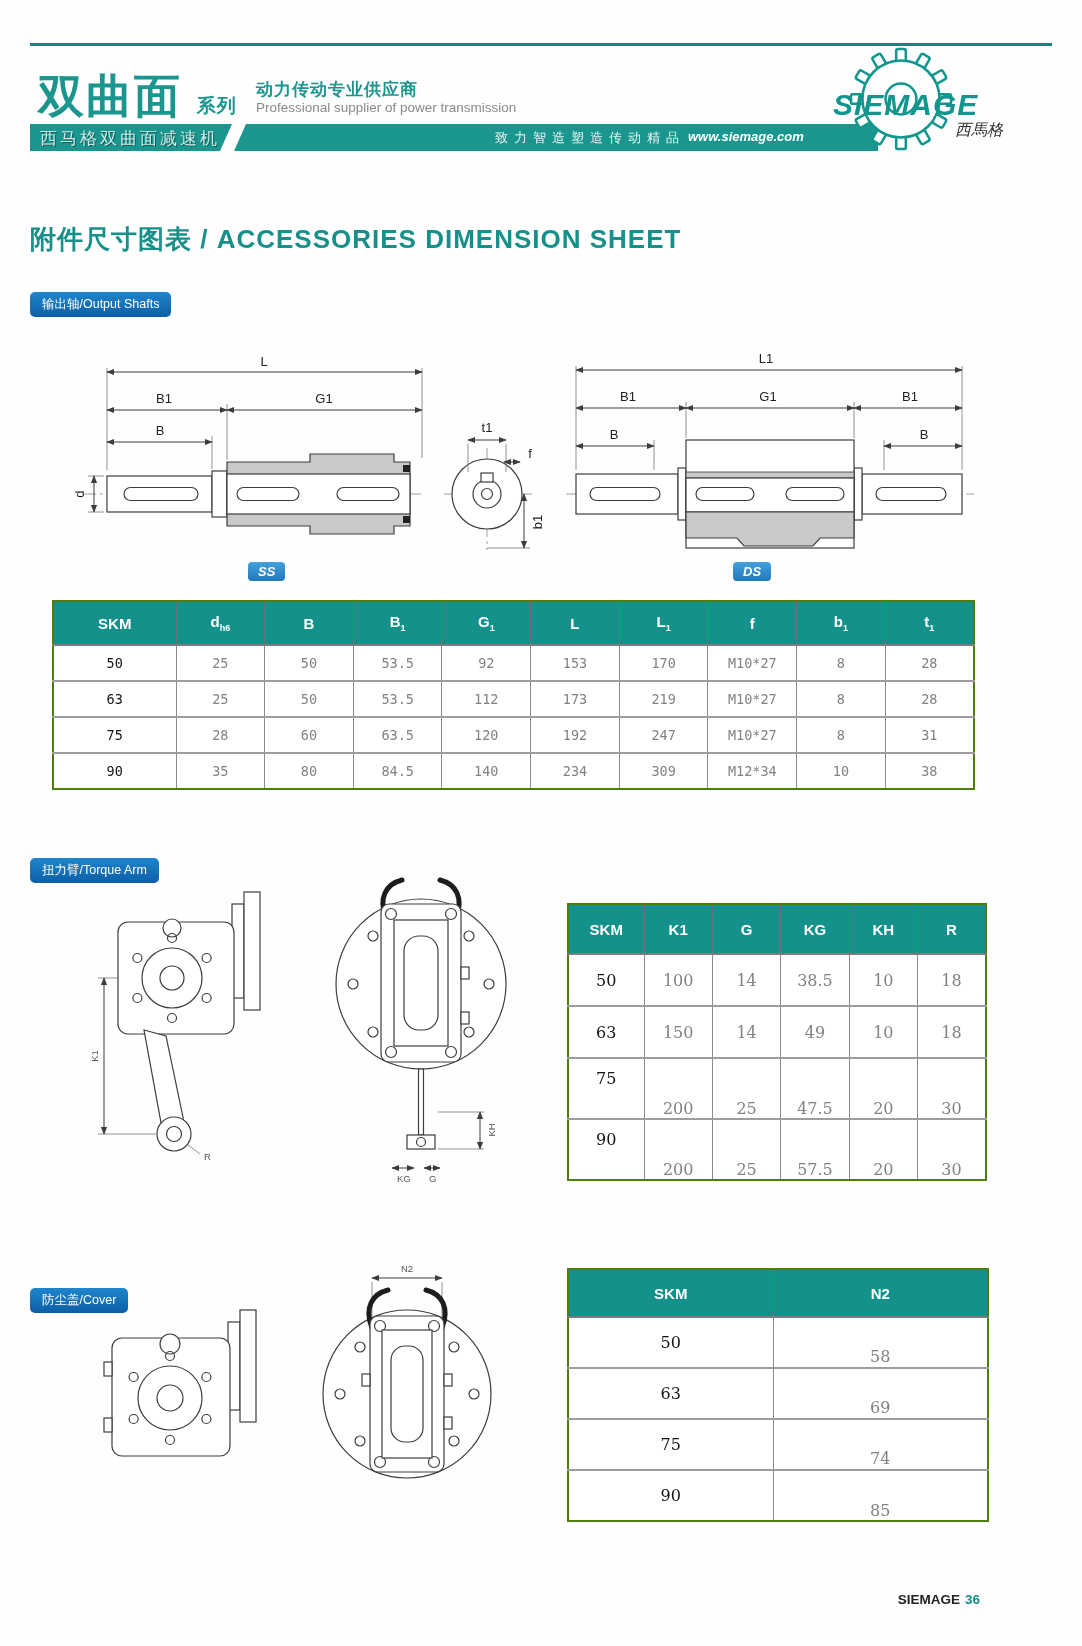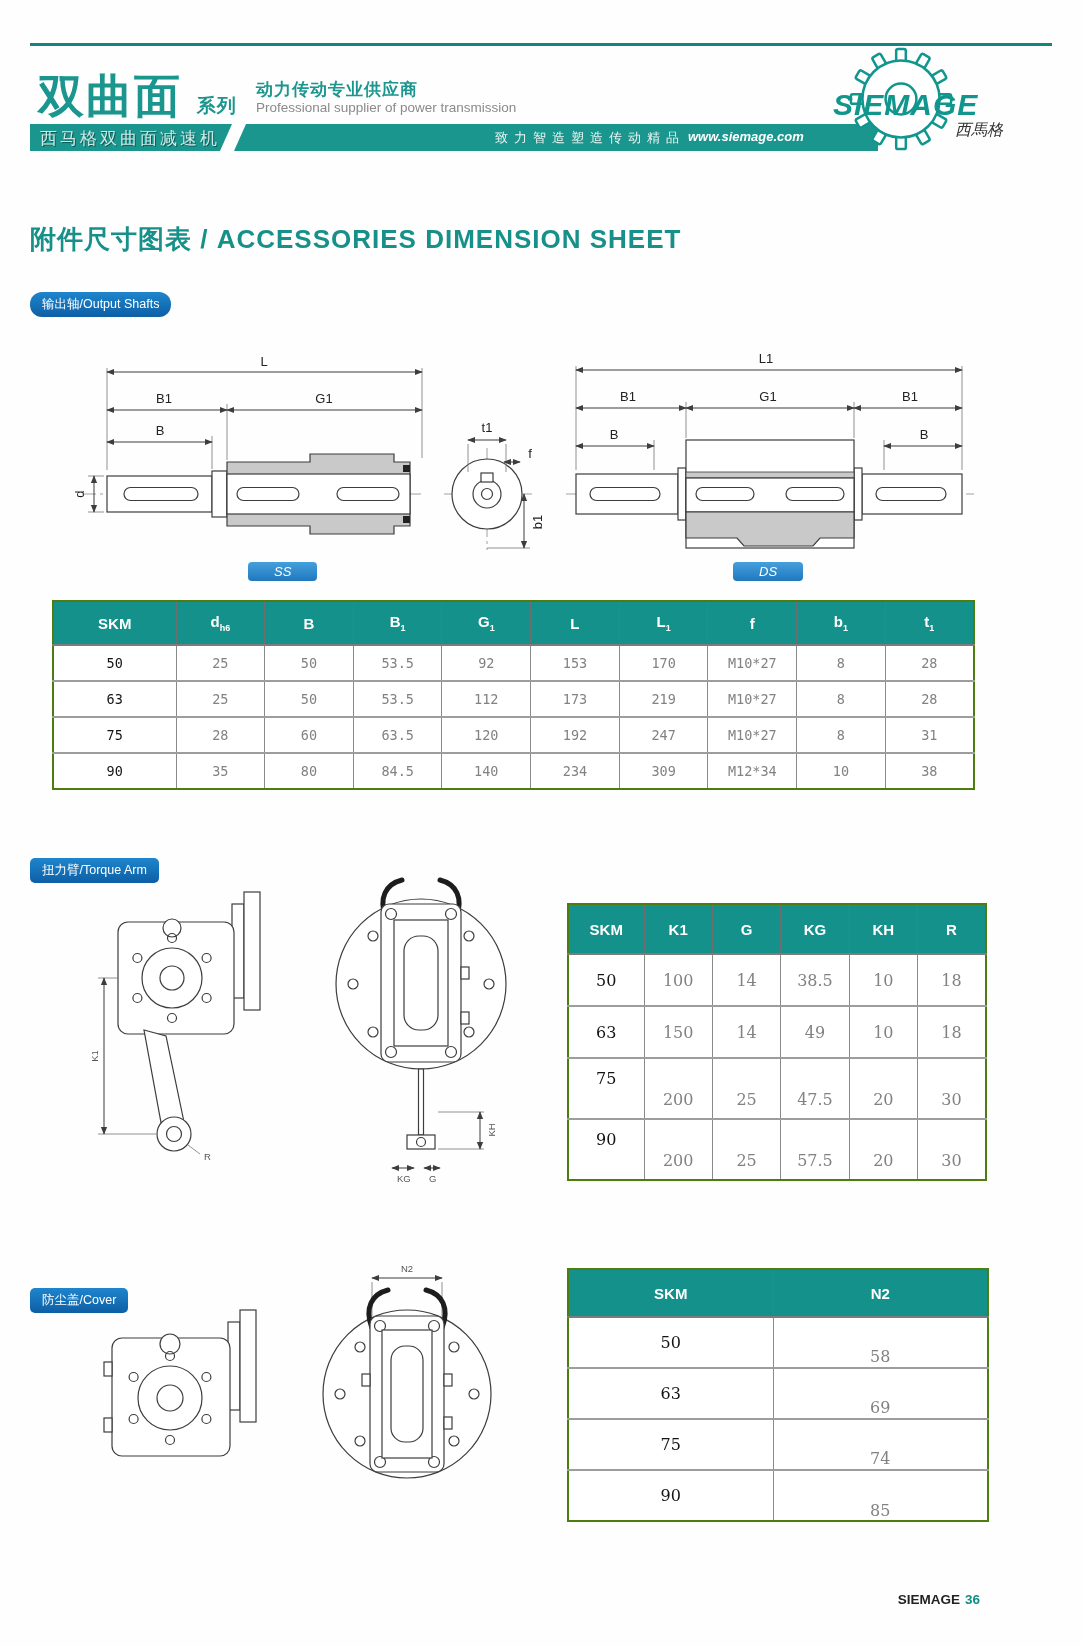--- a/index.html
+++ b/index.html
@@ -20,25 +20,25 @@
   .slogan{left:495px;top:129px;color:#e8f5f3;font-size:13px;letter-spacing:6px;}
   .website{left:688px;top:129px;color:#fff;font-size:13px;font-weight:bold;font-style:italic;}
   .logo-gear{left:848px;top:46px;width:106px;height:106px;}
   .logo-text{left:833px;top:88px;color:#11968e;font-size:30px;font-weight:900;font-style:italic;letter-spacing:1px;}
   .logo-cn{left:955px;top:120px;color:#333;font-size:16px;font-style:italic;font-family:"Liberation Serif",serif;}
 
   .page-title{left:30px;top:222px;color:#17908a;font-size:26px;font-weight:bold;letter-spacing:1px;}
 
   .section-badge{background:linear-gradient(180deg,#1e85cc,#0d5fa6);color:#fff;font-size:12.5px;
         padding:4px 12px;border-radius:5px;white-space:nowrap;}
-  .badge-output{left:30px;top:292px;border-radius:12px;}
+  .badge-output{left:30px;top:292px;}
   .badge-torque{left:30px;top:858px;}
   .badge-cover{left:30px;top:1288px;}
   .view-badge{background:linear-gradient(180deg,#45a0dd,#1f78bd);color:#fff;font-size:13px;
-        font-weight:normal;font-style:italic;padding:2px 26px;border-radius:4px;}
+        font-weight:bold;font-style:italic;padding:2px 10px;border-radius:4px;}
   .badge-ss{left:248px;top:562px;}
   .badge-ds{left:733px;top:562px;}
 
   
   svg text{font-family:"Liberation Sans",sans-serif;font-size:13px;fill:#222;}
   svg text.sm{font-size:9.5px;fill:#555;}
   .draw{stroke:#3d3d3d;fill:none;stroke-width:1.2;}
   .fillw{fill:#fff;}
   .fillg{fill:#c9c9c9;}
   .cl{stroke:#8a8a8a;stroke-width:0.8;stroke-dasharray:14 4 3 4;fill:none;}
@@ -66,21 +66,21 @@
   #shaft-table{width:923px;}
   #shaft-table .c0{width:123px;}
   #shaft-table th{height:40px;}
   #shaft-table td{height:32px;font-family:"DejaVu Sans Mono",monospace;font-size:13.5px;}
 
   .torque-table-pos{left:567px;top:903px;}
   #torque-table{width:420px;}
   #torque-table .c0{width:76px;}
   #torque-table th{height:46px;}
   #torque-table td{height:48px;font-family:"DejaVu Serif",serif;font-size:16px;}
-  #torque-table tbody tr:nth-child(n+3) td:not(:first-child){vertical-align:bottom;padding-bottom:9px;}
+  #torque-table tbody tr:nth-child(n+3) td:not(:first-child){vertical-align:bottom;padding-bottom:0;}
   #torque-table tbody tr:nth-child(n+3) td:first-child{vertical-align:top;padding-top:10px;}
 
   .cover-table-pos{left:567px;top:1268px;}
   #cover-table{width:422px;}
   #cover-table .c0{width:205px;}
   #cover-table th{height:44px;}
   #cover-table td{height:47px;font-family:"DejaVu Serif",serif;font-size:16px;}
   #cover-table td:not(:first-child){vertical-align:bottom;}
   #cover-table tbody tr:nth-child(4) td:not(:first-child){padding-bottom:0;border-radius:24px;}
 

